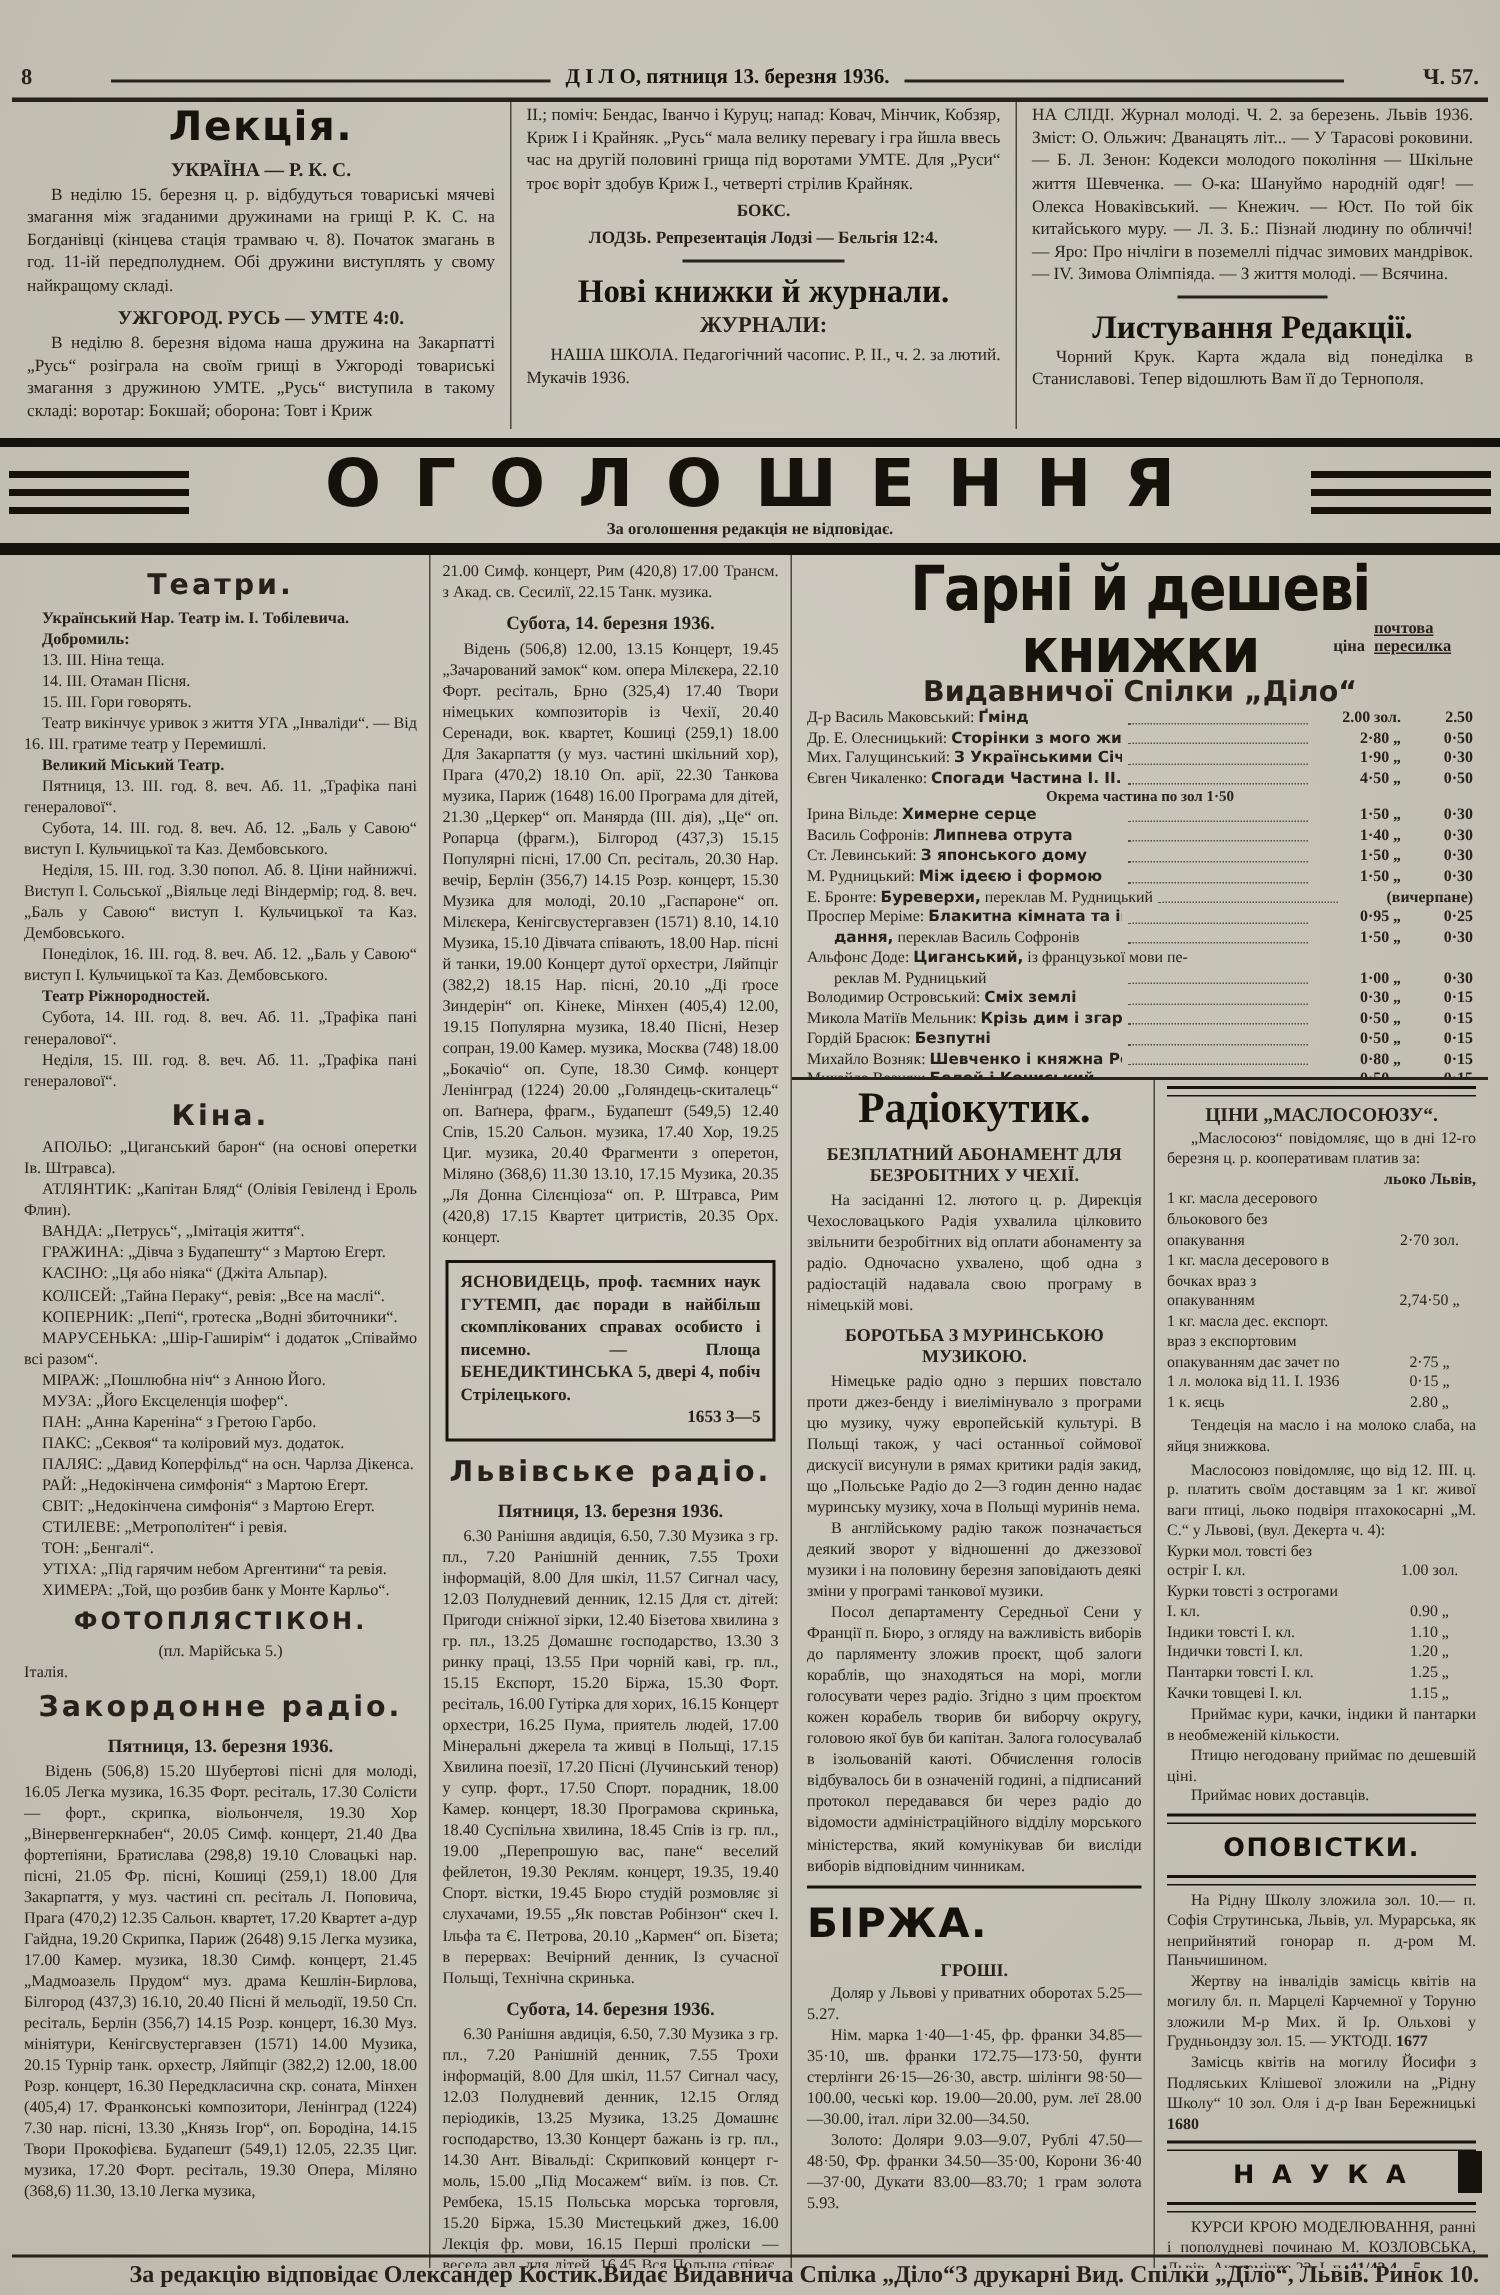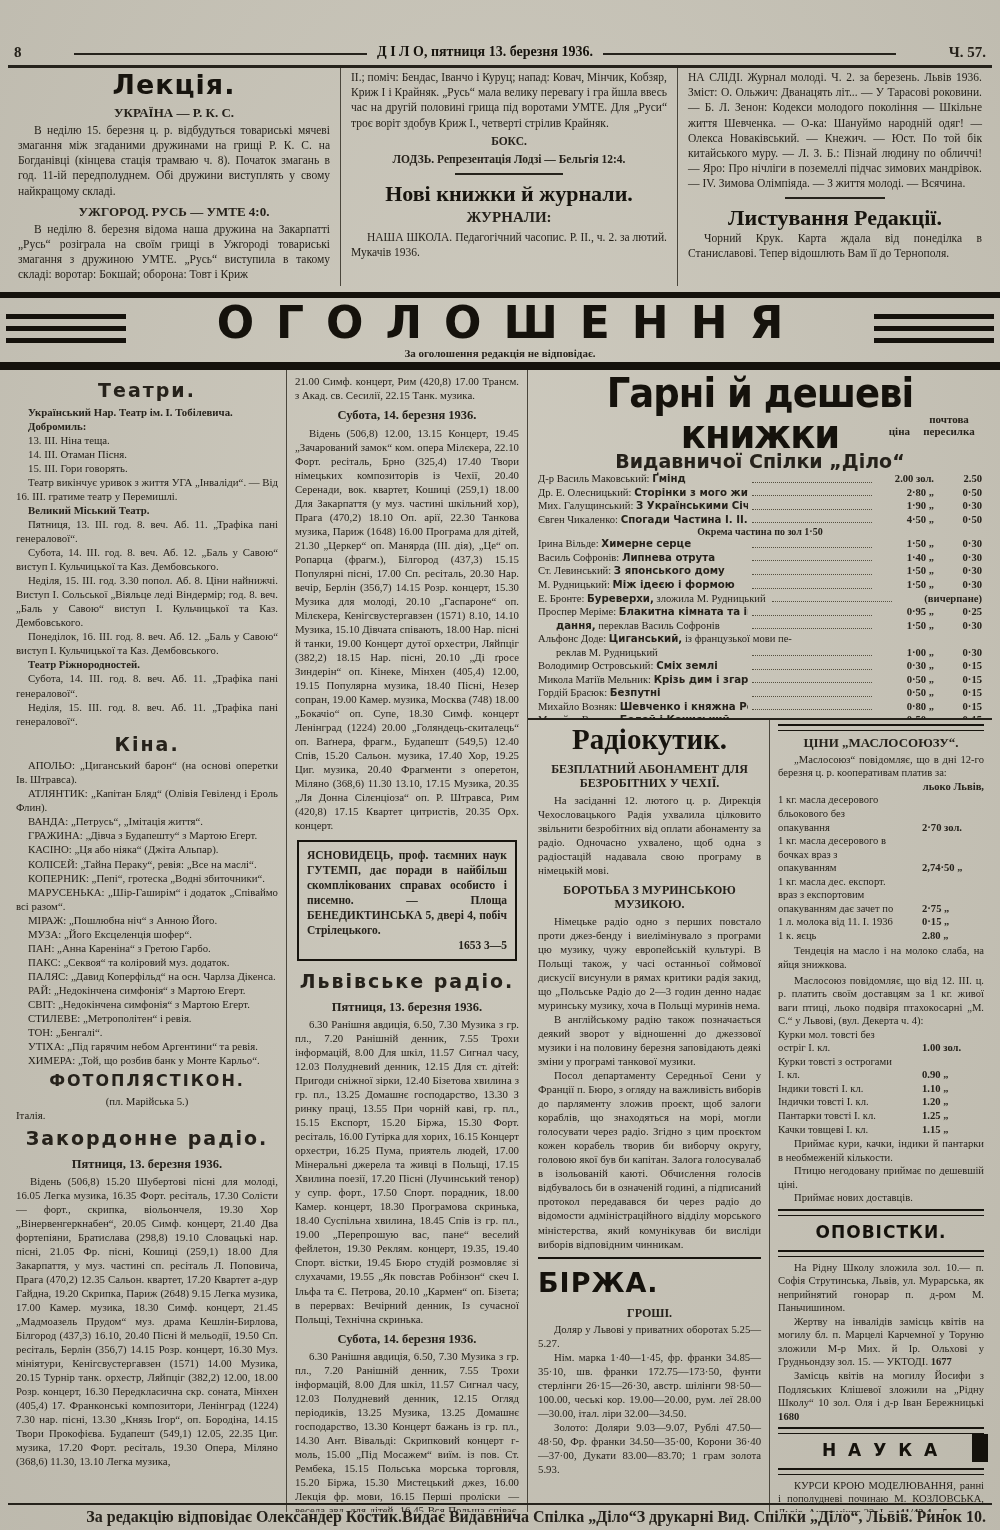--- a/index.html
+++ b/index.html
@@ -46,41 +46,41 @@
   .datehead{font-weight:bold;font-size:12.5px;text-align:center;margin:5px 0 2px;}
   .radio-blob{margin:0;text-align:justify;text-indent:14px;}
   .adbox{border:2px solid #17140e;margin:8px 2px;padding:6px 8px;font-weight:bold;font-size:11.5px;text-align:justify;}
   .adbox .ref{text-align:right;font-weight:bold;}
   
   .books{height:346px;overflow:hidden;border-bottom:2px solid #26231c;padding:2px 10px 0 10px;position:relative;}
   .books-title{font-family:"DejaVu Sans",sans-serif;font-weight:bold;font-size:37px;line-height:1.0;text-align:center;letter-spacing:-1px;transform:scaleY(1.12);transform-origin:top;color:#15120c;}
   .books-sub{font-family:"DejaVu Sans",sans-serif;font-weight:bold;font-size:19px;text-align:center;margin-top:4px;}
   .colheads{position:absolute;right:10px;top:44px;display:flex;align-items:flex-end;font-weight:bold;font-size:11px;line-height:1.05;}
   .colheads .cp{margin-right:6px;}
-  .colheads .cs{width:66px;text-align:center;}
+  .colheads .cs{width:66px;text-align:left;text-decoration:underline;}
   .brow{display:flex;align-items:flex-end;font-size:10.6px;line-height:1.28;}
   .brow .bl{flex:1;white-space:nowrap;overflow:hidden;}
   .brow .ba{font-weight:normal;}
   .brow .bt{font-family:"DejaVu Sans",sans-serif;font-weight:bold;font-size:10.2px;}
   .brow .fill{flex:0 1 120px;border-bottom:1px dotted #55503f;margin:0 4px 3px 4px;min-width:8px;}
   .brow .bp{width:58px;text-align:right;font-weight:bold;}
   .brow .bs{width:48px;text-align:right;font-weight:bold;}
   .bnote{text-align:center;font-weight:bold;font-size:10px;}
   
   .rsplit{display:flex;height:796px;}
   .colC{width:52%;overflow:hidden;padding:2px 8px 0 10px;font-size:10.8px;line-height:1.3;}
   .colD{width:48%;overflow:hidden;border-left:1px solid #4a463c;padding:0 8px;font-size:10.6px;line-height:1.28;}
   .rk-title{font-weight:bold;font-size:29px;text-align:center;line-height:1.1;margin:2px 0 4px;}
   .rk-head{font-weight:bold;font-size:12px;text-align:center;margin:6px 0 2px;line-height:1.2;}
   .birzha-title{font-family:"DejaVu Sans",sans-serif;font-weight:bold;font-size:27px;letter-spacing:1px;margin:6px 0 0;color:#15120c;}
   .rule-heavy{border-top:2px solid #17140e;margin:6px 0;}
   .rule2{height:4px;border-top:2px solid #17140e;border-bottom:1px solid #17140e;margin:4px 0;}
   .mrow{display:flex;align-items:flex-end;gap:24px;}
   .mrow .ml{flex:1;}
-  .mrow .mv{width:62px;text-align:left;font-weight:bold;white-space:nowrap;}
+  .mrow .mv{width:62px;text-align:center;font-weight:normal;white-space:nowrap;}
   .adhead{position:relative;font-family:"DejaVu Sans",sans-serif;font-weight:bold;font-size:17px;text-align:center;letter-spacing:3px;padding:2px 0;color:#15120c;}
   .adhead .blob{position:absolute;right:-4px;top:-4px;width:16px;height:28px;background:#15120c;}
   .small-ref{font-weight:bold;}
   
   .pfoot{position:absolute;left:8px;right:8px;bottom:4px;border-top:2px solid #26231c;padding:3px 6px 0 6px;
          display:flex;justify-content:flex-end;font-size:16px;font-weight:bold;}
 </style>
 </head>
 <body>
 
@@ -244,21 +244,21 @@
             <span class="bp">1·50 „</span>
             <span class="bs">0·30</span>
           </div>
         <div class="brow">
             <span class="bl"><span class="ba">М. Рудницький:</span> <span class="bt">Між ідеєю і формою</span></span>
             <span class="fill"></span>
             <span class="bp">1·50 „</span>
             <span class="bs">0·30</span>
           </div>
         <div class="brow">
-            <span class="bl"><span class="ba">Е. Бронте:</span> <span class="bt">Буреверхи,</span> <span class="ba">зложила М. Рудницький</span></span>
+            <span class="bl"><span class="ba">Е. Бронте:</span> <span class="bt">Буреверхи,</span> <span class="ba">переклав М. Рудницький</span></span>
             <span class="fill"></span>
             <span class="bp" style="width:86px">(вичерпане)</span>
           </div>
         <div class="brow">
             <span class="bl"><span class="ba">Проспер Меріме:</span> <span class="bt">Блакитна кімната та інші опові-</span></span>
             <span class="fill"></span>
             <span class="bp">0·95 „</span>
             <span class="bs">0·25</span>
           </div>
         <div class="brow">

